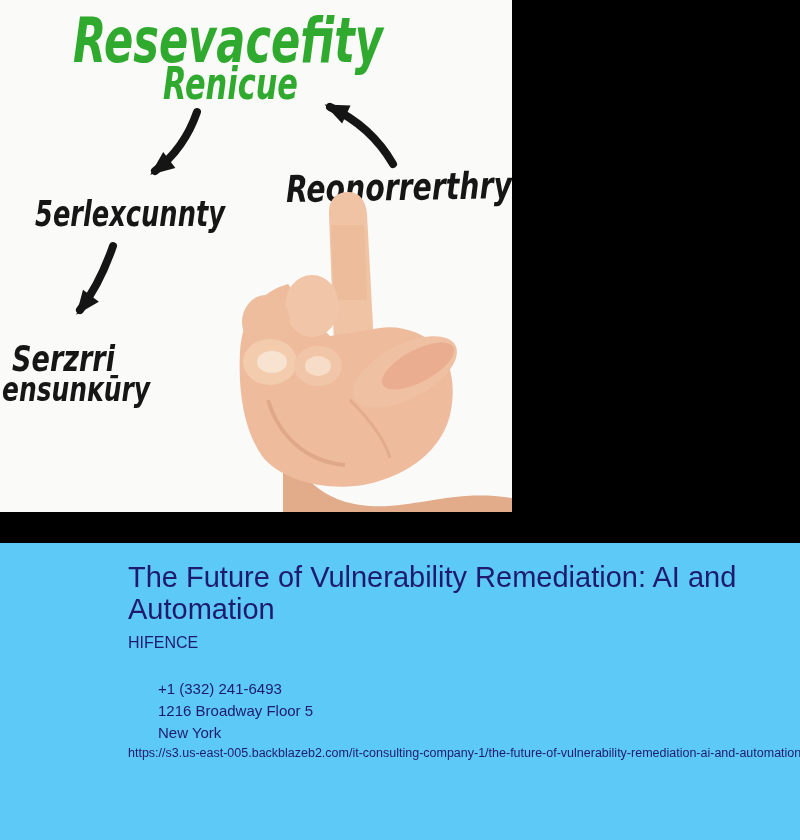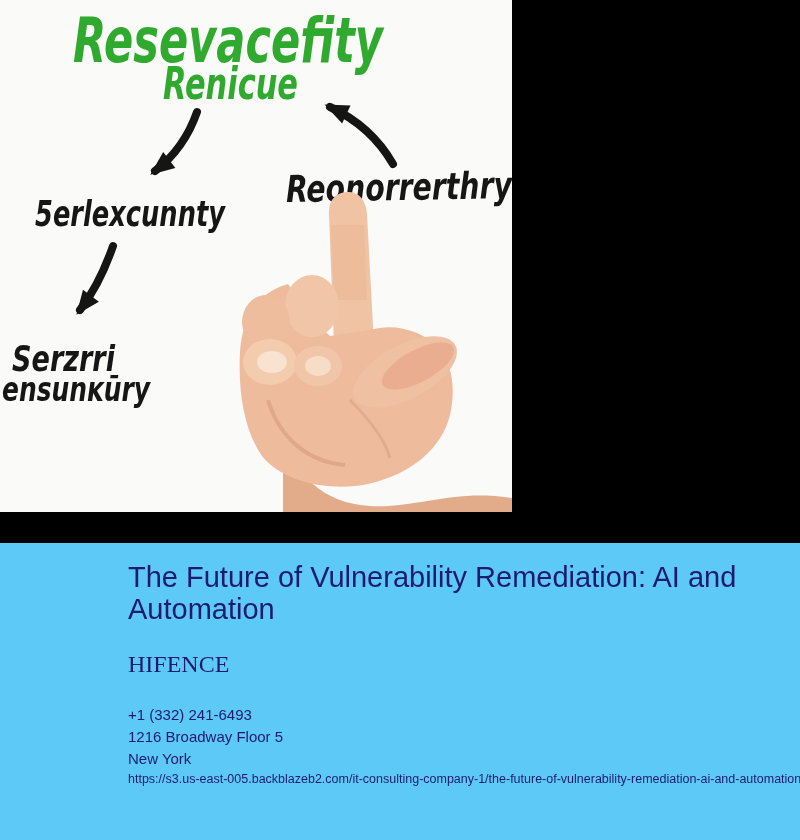--- a/index.html
+++ b/index.html
@@ -23,23 +23,23 @@
   .info{
     width:800px;height:297px;background:#5dc9f7;
     box-sizing:border-box;padding:19px 52px 10px 128px;
     color:#1e1b6e;flex:0 0 auto;
   }
   .info h1{
     margin:0;font-size:29px;line-height:1.1;font-weight:normal;
     color:#1e1b6e;max-width:625px;letter-spacing:0;
   }
   .company{
-    margin-top:25px;font-size:24px;color:#1e1b6e;font-family:Liberation Serif, serif;
+    margin-top:8px;font-size:16px;color:#1e1b6e;
   }
-  .contact{margin-top:26px;font-size:15px;line-height:22px;}
+  .contact{margin-top:26px;font-size:15px;line-height:22px;margin-left:30px;}
   .contact div{white-space:nowrap;}
   .url{
     margin-top:2px;font-size:12.5px;color:#1e1b6e;white-space:nowrap;
   }
 </style>
 </head>
 <body>
 
 <div class="page">
 

